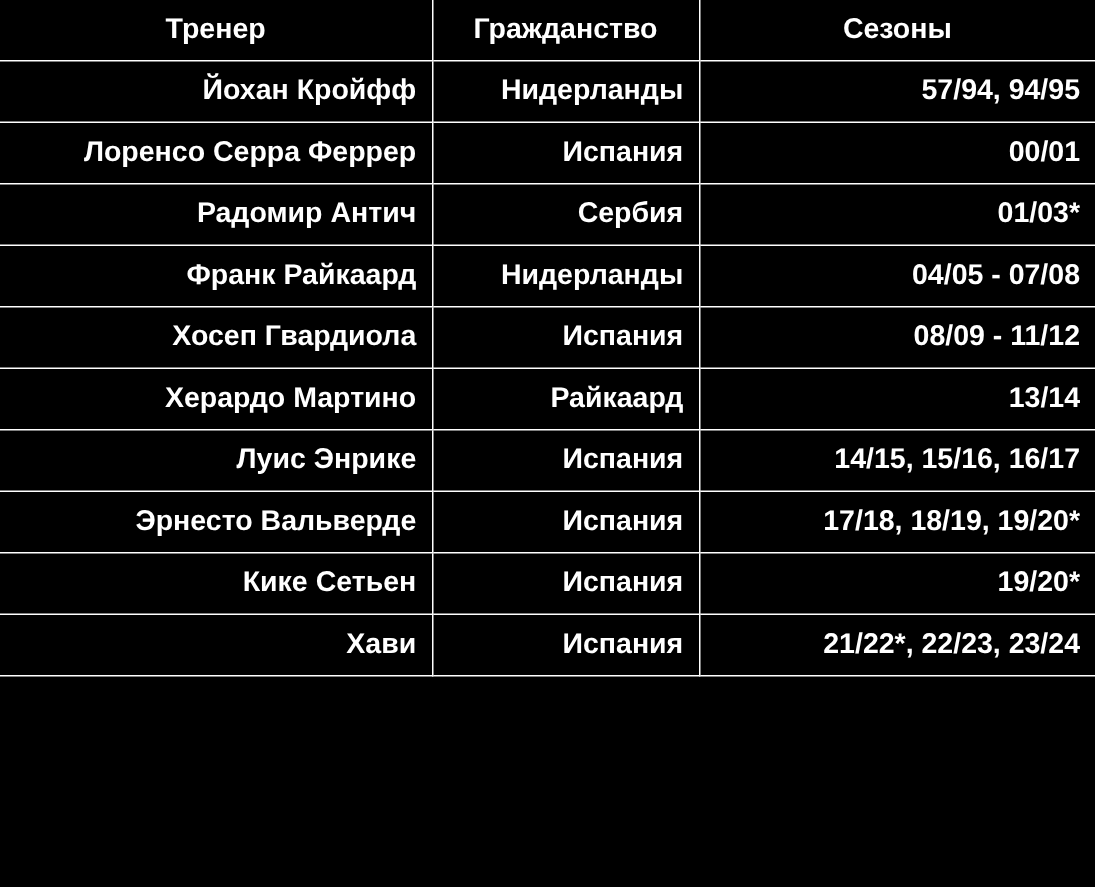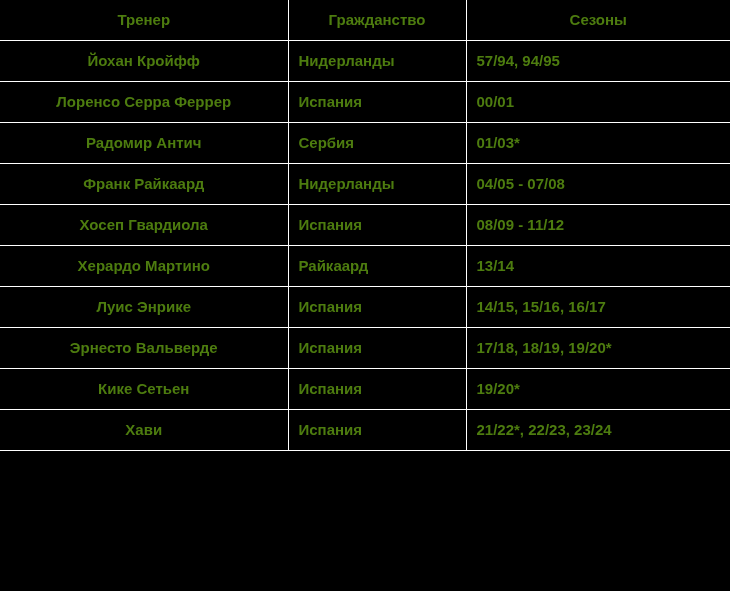--- a/index.html
+++ b/index.html
@@ -30,37 +30,37 @@
   table.coach-table col.c-nation { width: 178px; }
   table.coach-table col.c-season { width: 264px; }
 
   table.coach-table th,
   table.coach-table td {
     border: 1px solid #ffffff;
     border-top: none;
     border-left: none;
     padding: 0;
     height: 40px;
-    font-size: 15px;
+    font-size: 19px;
     font-weight: bold;
-    color: #4d7c0f;
+    color: #ffffff;
     background: #000000;
     vertical-align: middle;
     white-space: nowrap;
     overflow: hidden;
   }
   table.coach-table tr > *:last-child {
     border-right: none;
   }
   .cell-inner {
     padding: 0 10px;
     line-height: 1.1;
   }
-  .cell-left   { text-align: center; }
-  .cell-center { text-align: left; }
+  .cell-left   { text-align: right; }
+  .cell-center { text-align: right; }
 
   thead th {
     height: 38px;
     font-size: 19px;
   }
   thead th .cell-inner { text-align: center; }
 </style>
 </head>
 <body>
 

